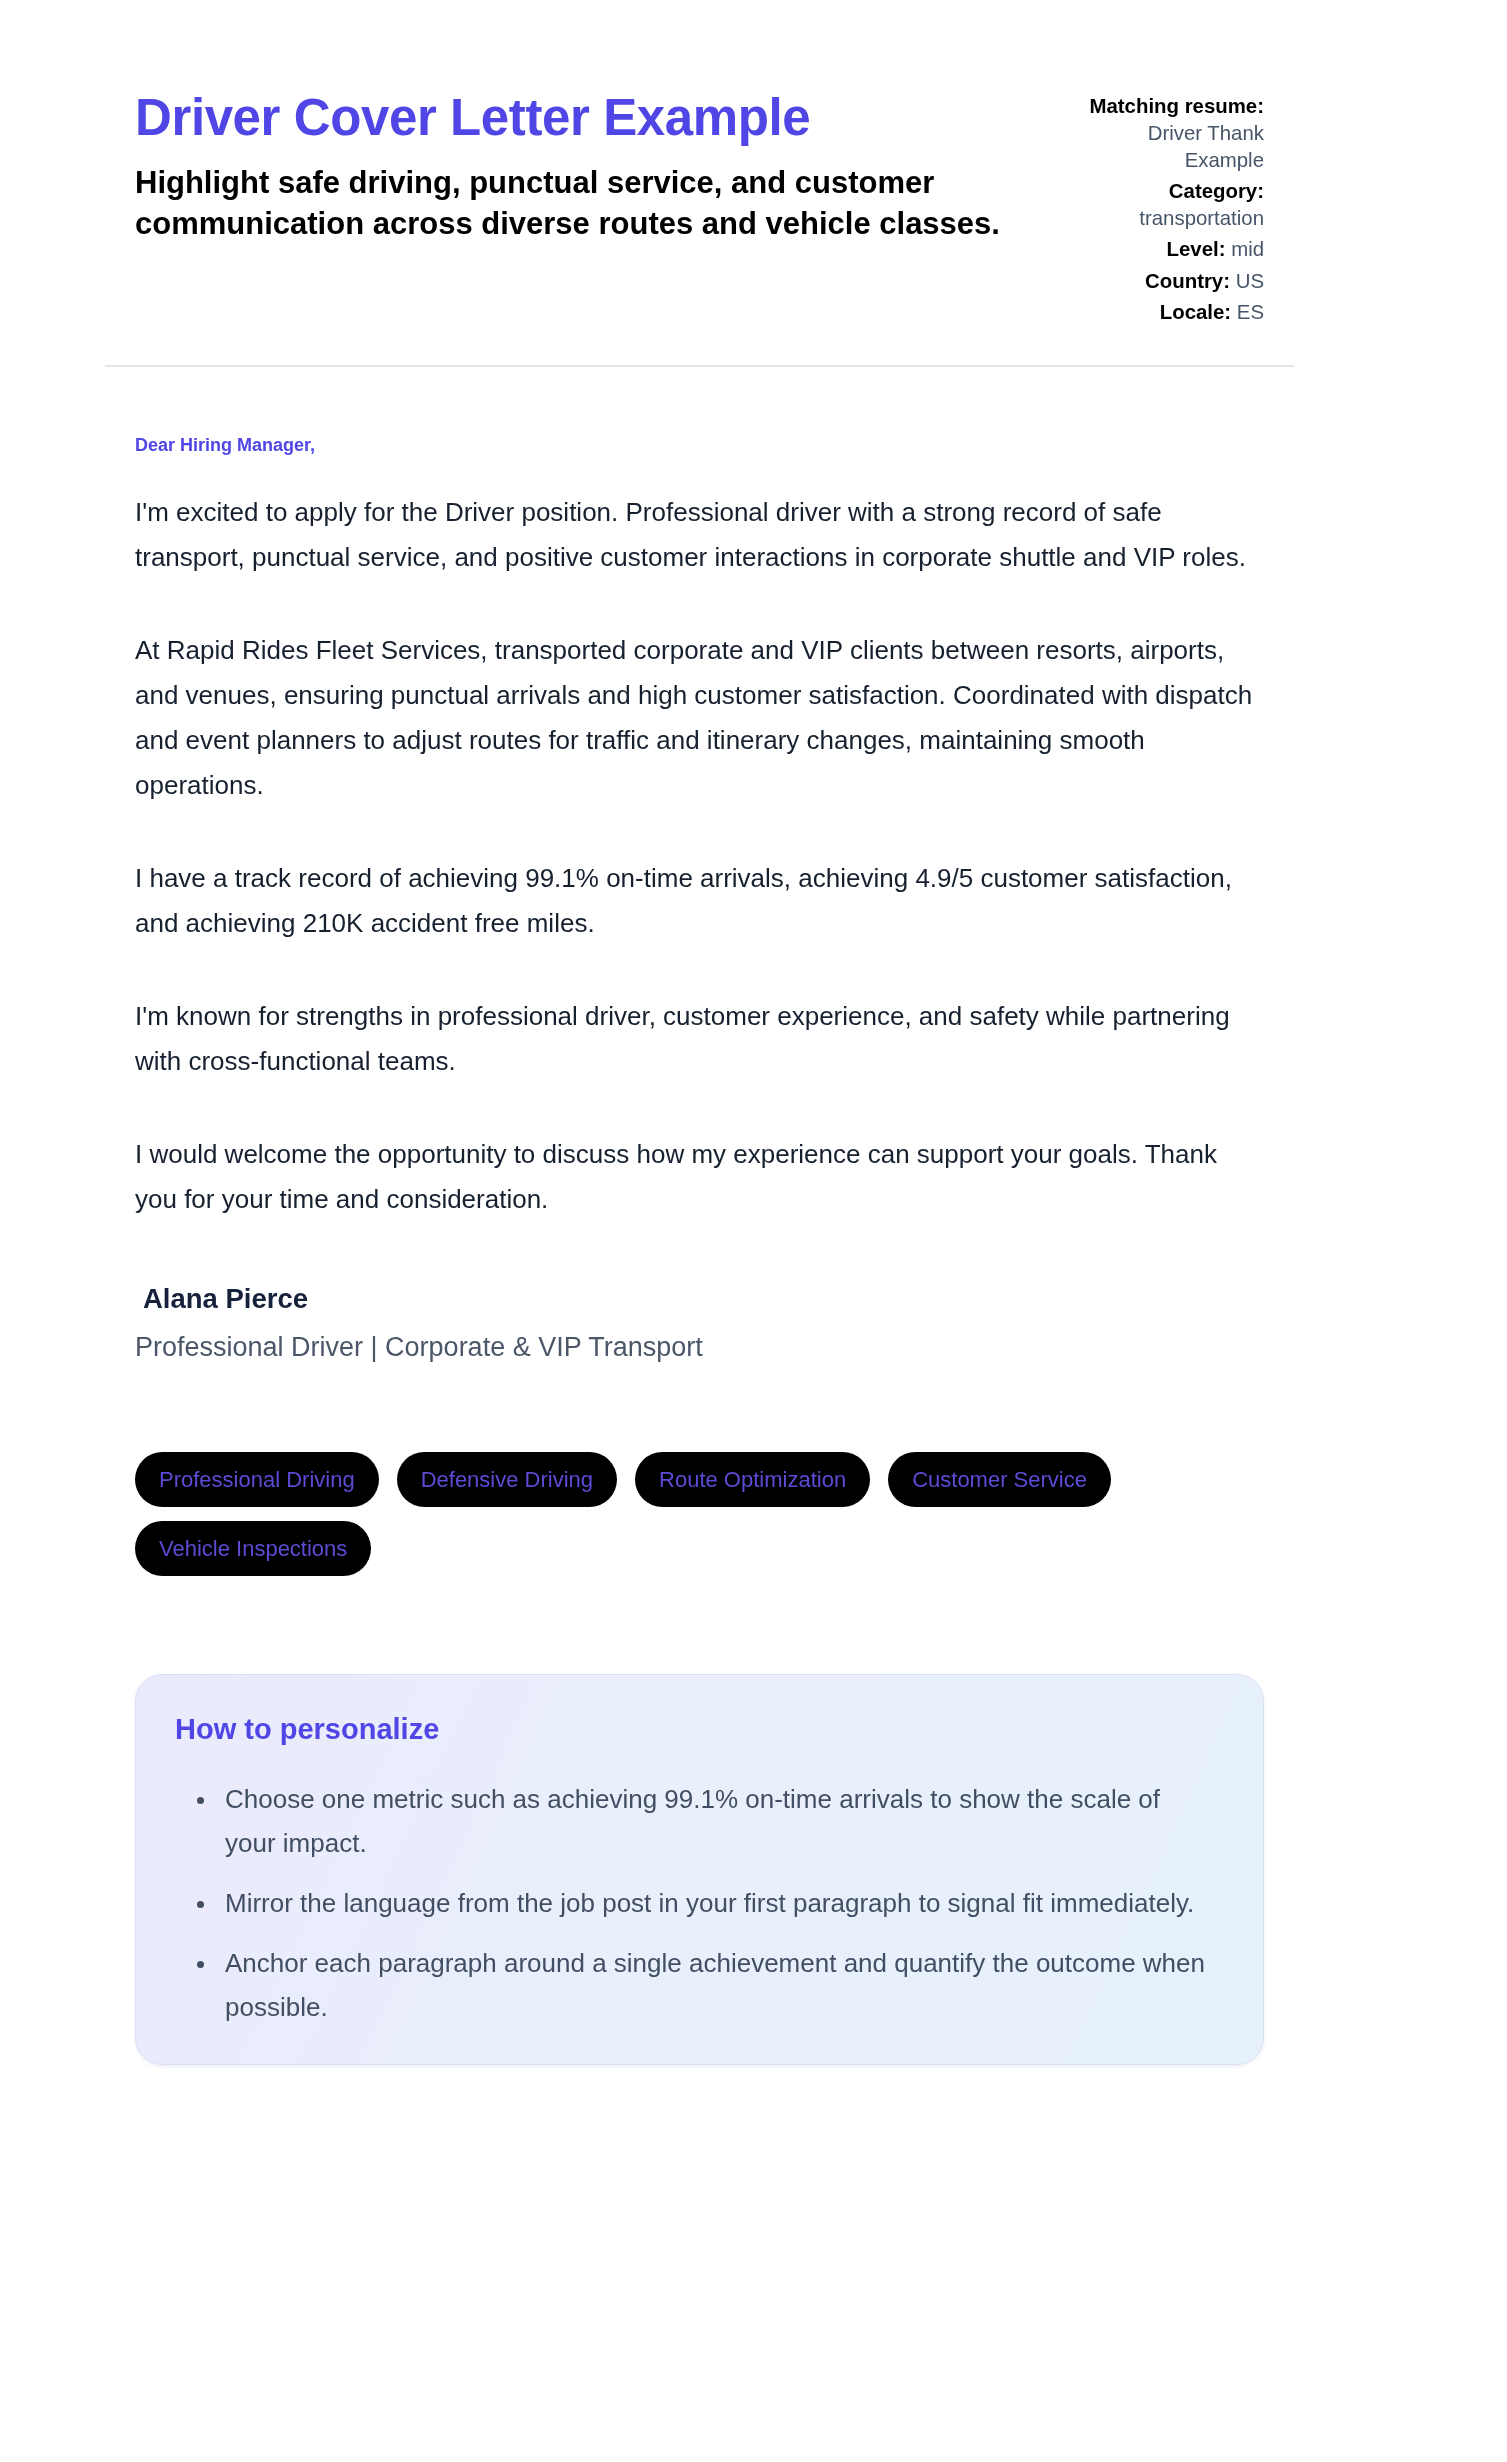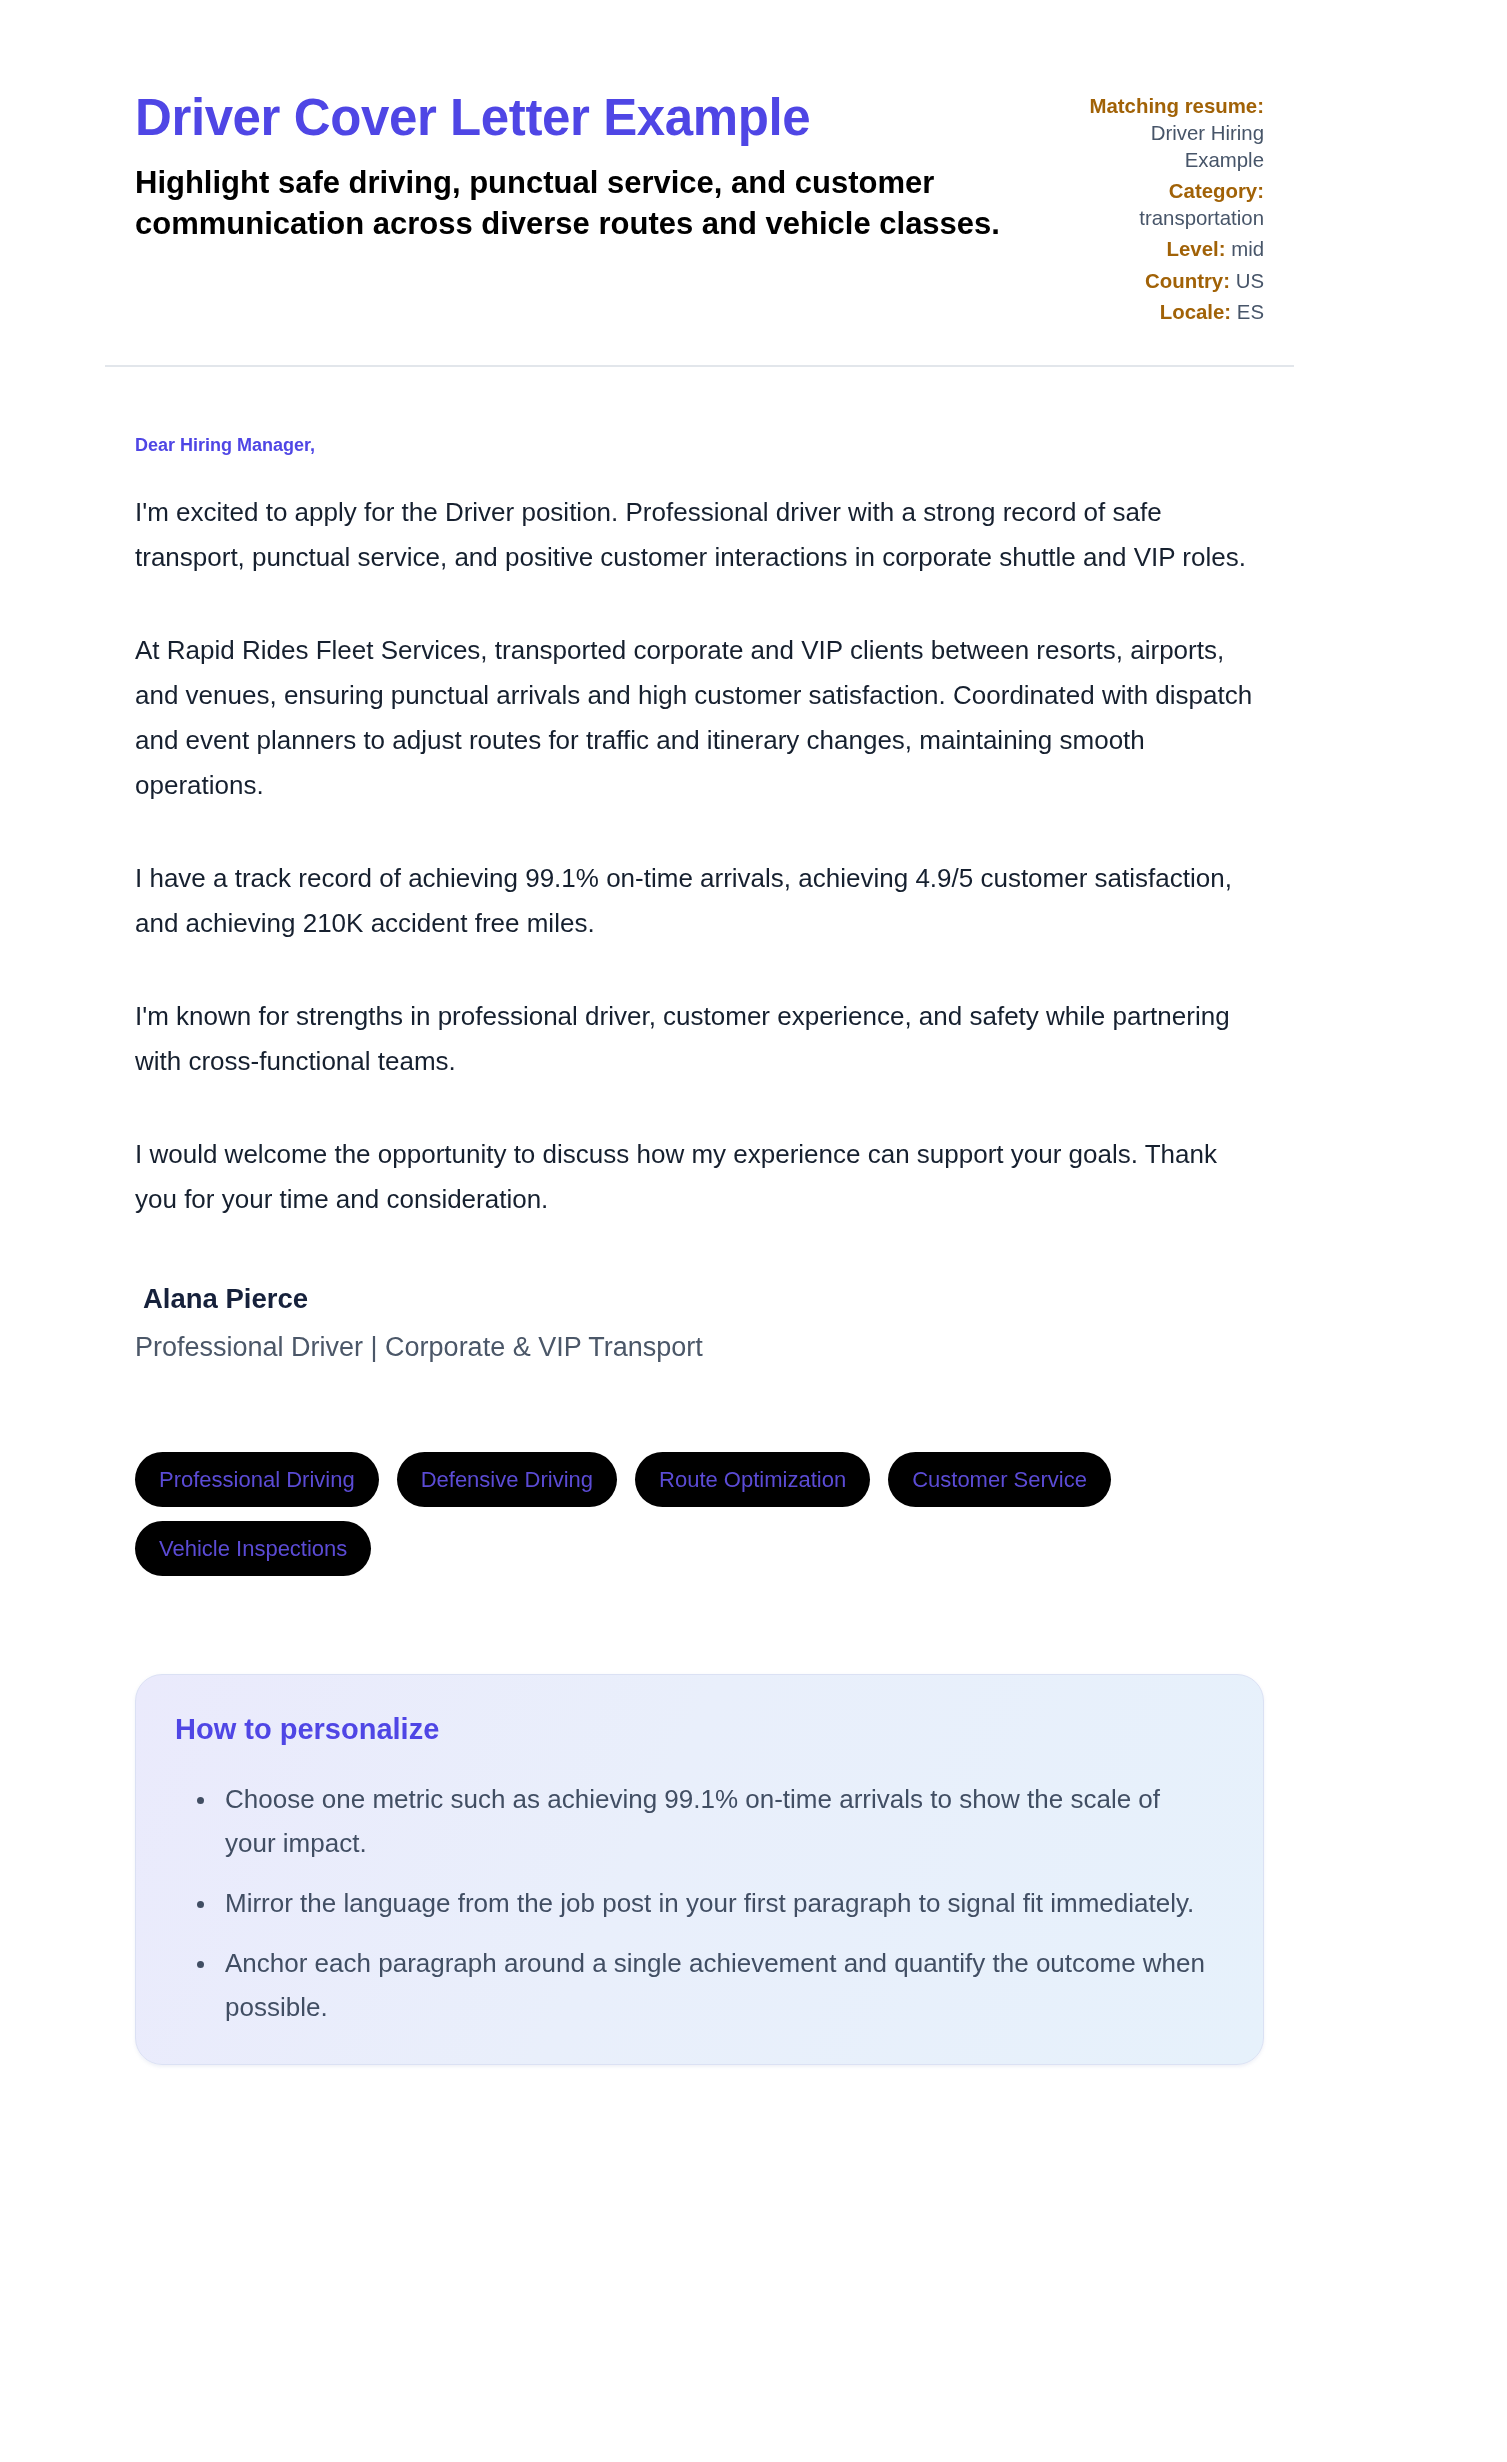--- a/index.html
+++ b/index.html
@@ -41,21 +41,21 @@
   }
   .meta {
     flex-shrink: 0;
     width: 190px;
     padding-top: 3.5px;
     text-align: right;
     font-size: 20.4px;
     line-height: 27px;
   }
   .meta-item { margin-bottom: 4.4px; }
-  .meta-label { font-weight: 700; color: #a16207; text-align: center; }
+  .meta-label { font-weight: 700; color: #000000; text-align: center; }
   .meta-value { color: #475569; }
 
   
   .divider {
     border: none;
     height: 1.8px;
     background: #e2e6eb;
     margin: 35px -30px 0 -30px;
   }
 
@@ -144,21 +144,21 @@
 <body>
 
 <div class="page">
 
   <header class="header">
     <div class="header-left">
       <h1 class="title">Driver Cover Letter Example</h1>
       <p class="subtitle">Highlight safe driving, punctual service, and customer communication across diverse routes and vehicle classes.</p>
     </div>
     <aside class="meta">
-      <div class="meta-item"><span class="meta-label">Matching resume:</span> <span class="meta-value">Driver Hiring Example</span></div>
+      <div class="meta-item"><span class="meta-label">Matching resume:</span> <span class="meta-value">Driver Thank Example</span></div>
       <div class="meta-item"><span class="meta-label">Category:</span> <span class="meta-value">transportation</span></div>
       <div class="meta-item"><span class="meta-label">Level:</span> <span class="meta-value">mid</span></div>
       <div class="meta-item"><span class="meta-label">Country:</span> <span class="meta-value">US</span></div>
       <div class="meta-item"><span class="meta-label">Locale:</span> <span class="meta-value">ES</span></div>
     </aside>
   </header>
 
   <hr class="divider">
 
   <section class="letter">

